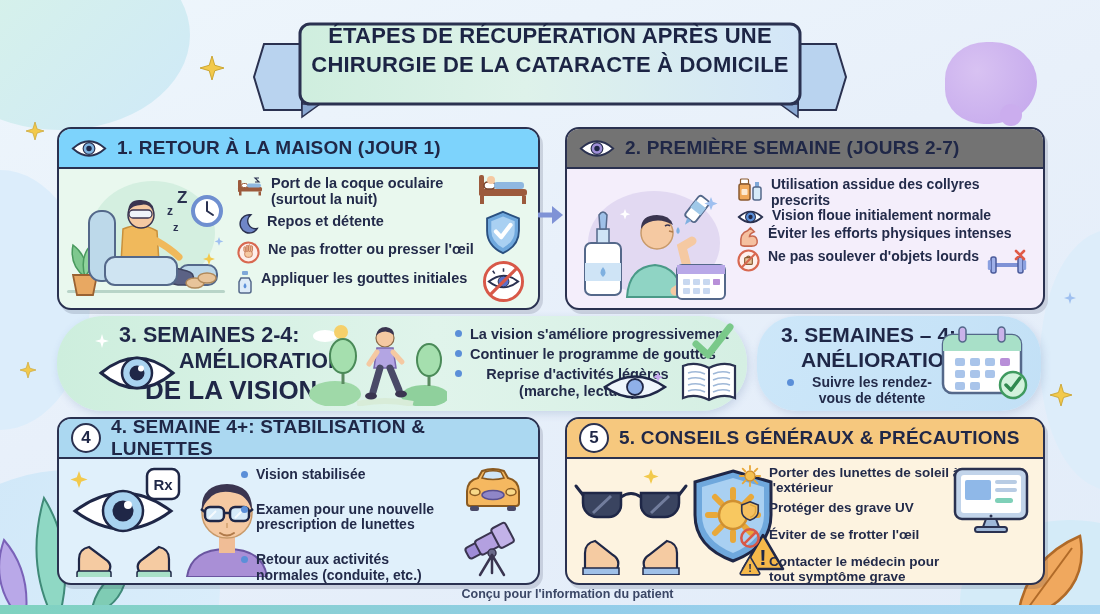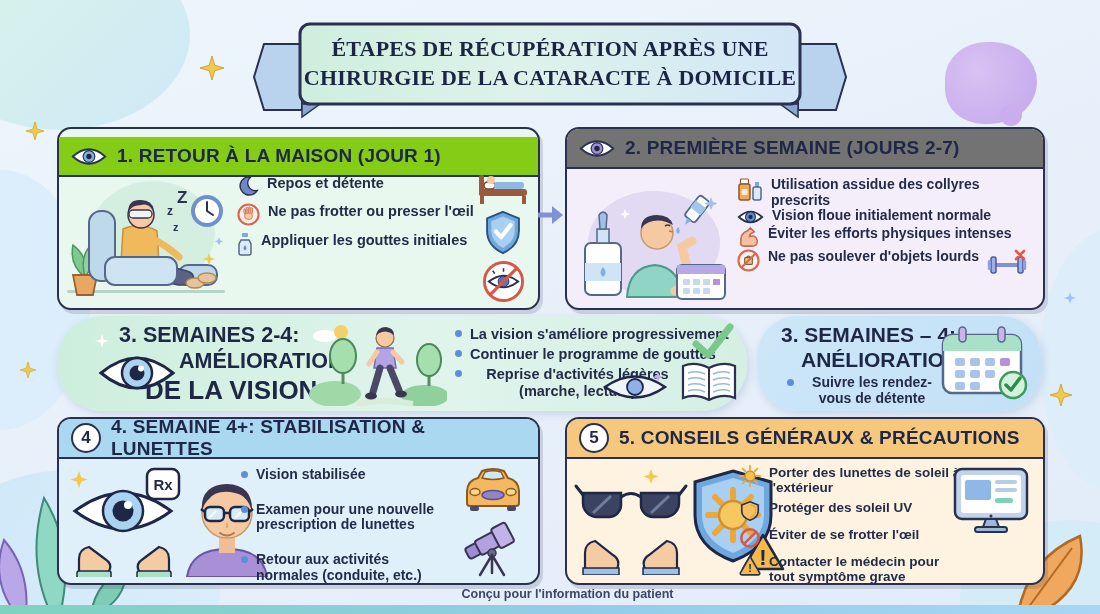--- a/index.html
+++ b/index.html
@@ -16,22 +16,22 @@
   .b-col{position:absolute;display:flex;flex-direction:column;}
   .b-row{display:flex;align-items:flex-start;gap:8px;font-weight:700;color:#232b4a;line-height:1.12;}
   .b-ico{flex:0 0 auto;}
   .dot-row{display:flex;align-items:flex-start;font-weight:700;color:#232b4a;line-height:1.12;}
   .dot-row::before{content:"";width:7px;height:7px;border-radius:50%;background:#5b8fd8;
     margin:4px 8px 0 0;flex:0 0 auto;}
   .pill{position:absolute;box-shadow:2px 3px 8px rgba(80,110,160,.20);text-align:center;}
   .badge{width:30px;height:30px;border-radius:50%;background:#fff;border:2.5px solid #2a3150;
     display:flex;align-items:center;justify-content:center;font-weight:800;font-size:17px;
     color:#1f2747;flex:0 0 auto;box-sizing:border-box;}
-  .ribbon-text{position:absolute;left:290px;top:34px;width:520px;text-align:center;
-    font-weight:800;font-size:22px;line-height:1.32;letter-spacing:.2px;color:#1c2444;font-family:Liberation Serif, serif;}
+  .ribbon-text{position:absolute;left:290px;top:21px;width:520px;text-align:center;
+    font-weight:800;font-size:22px;line-height:1.32;letter-spacing:.2px;color:#1c2444;}
   .mid-title{position:absolute;font-weight:800;color:#1f2747;white-space:nowrap;}
   .footer{position:absolute;left:0;right:0;bottom:13px;text-align:center;
     font-size:12.5px;font-weight:600;color:#3b4766;padding-left:35px;}
   .bottom-strip{position:absolute;left:0;right:0;bottom:0;height:9px;
     background:linear-gradient(90deg,#7fd2bf,#93cde9 55%,#a9d6f2);}
 </style>
 </head>
 <body>
 
 <div class="stage">
@@ -87,21 +87,21 @@
     <path d="M52 84 L52 97 L70 84Z" fill="#8aa8d2" stroke="#2a3150" stroke-width="1.5"></path>
     <path d="M548 84 L548 97 L530 84Z" fill="#8aa8d2" stroke="#2a3150" stroke-width="1.5"></path>
     <rect x="50" y="4" width="500" height="80" rx="10" fill="url(#ribgrad)" stroke="#2a3150" stroke-width="3"></rect>
   </svg>
   <div class="ribbon-text">
     <div>ÉTAPES DE RÉCUPÉRATION APRÈS UNE</div>
     <div>CHIRURGIE DE LA CATARACTE À DOMICILE</div>
   </div>
 
   <div class="card" style="left:57px;top:127px;width:479px;height:179px;background:#e9f8ee;">
-    <div class="card-header" style="background:#84cc16;margin-top:8px;">
+    <div class="card-header" style="background:#7dd3fc;">
       <svg width="36" height="23" viewBox="0 0 40 24">
         <path d="M2 12 Q20 -4 38 12 Q20 28 2 12Z" fill="#fff" stroke="#2a3150" stroke-width="2"></path>
         <circle cx="20" cy="12" r="6.5" fill="#7fb3e0" stroke="#2a3150" stroke-width="1.3"></circle>
         <circle cx="20" cy="12" r="3" fill="#1f2747"></circle>
       </svg>
       <span>1. RETOUR À LA MAISON (JOUR 1)</span>
     </div>
     <div class="card-body">
 
       <svg class="abs" style="left:2px;top:2px" width="172" height="133" viewBox="0 0 172 133">
@@ -124,20 +124,32 @@
         <text x="106" y="44" font-size="12" font-weight="bold" fill="#2a3150">z</text>
         <text x="116" y="32" font-size="17" font-weight="bold" fill="#2a3150">Z</text>
         <text x="112" y="60" font-size="11" font-weight="bold" fill="#2a3150">z</text>
         <circle cx="146" cy="40" r="14" fill="#fff" stroke="#6f8fd0" stroke-width="4"></circle>
         <path d="M146 40 V31 M146 40 l6 4" stroke="#2a3150" stroke-width="2" stroke-linecap="round"></path>
         <path d="M148 82 l1.6 4.4 4.4 1.6 -4.4 1.6 -1.6 4.4 -1.6 -4.4 -4.4 -1.6 4.4 -1.6Z" fill="#f2c94c"></path>
         <path d="M158 66 l1.2 3.2 3.2 1.2 -3.2 1.2 -1.2 3.2 -1.2 -3.2 -3.2 -1.2 3.2 -1.2Z" fill="#9fc0f0"></path>
       </svg>
 
       <div class="b-col" style="left:178px;top:6px;width:252px;gap:6px;font-size:14.5px;">
+        <div class="b-row">
+          <svg class="b-ico" width="26" height="21" viewBox="0 0 26 21">
+            <rect x="1" y="5" width="3.5" height="12" rx="1" fill="#9c5a3c"></rect>
+            <rect x="1" y="12" width="24" height="4.5" rx="1.5" fill="#9c5a3c"></rect>
+            <rect x="4.5" y="8.5" width="6" height="4" rx="2" fill="#fff" stroke="#9c5a3c"></rect>
+            <rect x="10" y="8.5" width="14" height="4" rx="2" fill="#8fb8e0"></rect>
+            <rect x="2" y="16.5" width="2.5" height="4" fill="#9c5a3c"></rect>
+              <rect x="21.5" y="16.5" width="2.5" height="4" fill="#9c5a3c"></rect>
+            <path d="M16 5 h4 l-4 -4 h4" transform="translate(2,2)" stroke="#2a3150" stroke-width="1.2" fill="none"></path>
+          </svg>
+          <span>Port de la coque oculaire (surtout la nuit)</span>
+        </div>
         <div class="b-row">
           <svg class="b-ico" width="22" height="22" viewBox="0 0 24 24">
             <path d="M15 2 A10 10 0 1 0 22 17 A8.5 8.5 0 0 1 15 2Z" fill="#6f86c8" stroke="#2a3150" stroke-width="1.6"></path>
           </svg>
           <span>Repos et détente</span>
         </div>
         <div class="b-row">
           <svg class="b-ico" width="23" height="23" viewBox="0 0 24 24">
             <circle cx="12" cy="12" r="10.5" fill="#fdeeea" stroke="#d86850" stroke-width="2.2"></circle>
             <g stroke="#c87a58" fill="#f5c9a2">
@@ -483,21 +495,21 @@
               <path d="M12 1 v4 M12 19 v4 M1 12 h4 M19 12 h4 M4 4 l2.8 2.8 M17.2 17.2 L20 20 M20 4 l-2.8 2.8 M6.8 17.2 L4 20"></path>
             </g>
           </svg>
           <span>Porter des lunettes de soleil à l'extérieur</span>
         </div>
         <div class="b-row">
           <svg class="b-ico" width="22" height="22" viewBox="0 0 24 24">
             <path d="M12 2 L21 5.5 V12 Q21 19 12 22 Q3 19 3 12 V5.5Z" fill="#f5c060" stroke="#2a3150" stroke-width="1.8"></path>
             <path d="M12 5 L18 7.5 V12 Q18 16.5 12 19" fill="none" stroke="#e0a840" stroke-width="1.5"></path>
           </svg>
-          <span>Protéger des soleil UV</span>
+          <span>Protéger des grave UV</span>
         </div>
         <div class="b-row">
           <svg class="b-ico" width="22" height="22" viewBox="0 0 24 24">
             <circle cx="12" cy="12" r="9.5" fill="none" stroke="#d85848" stroke-width="2.8"></circle>
             <line x1="5.5" y1="18.5" x2="18.5" y2="5.5" stroke="#d85848" stroke-width="2.8"></line>
           </svg>
           <span>Éviter de se frotter l'œil</span>
         </div>
         <div class="b-row">
           <svg class="b-ico" width="22" height="22" viewBox="0 0 24 24">

